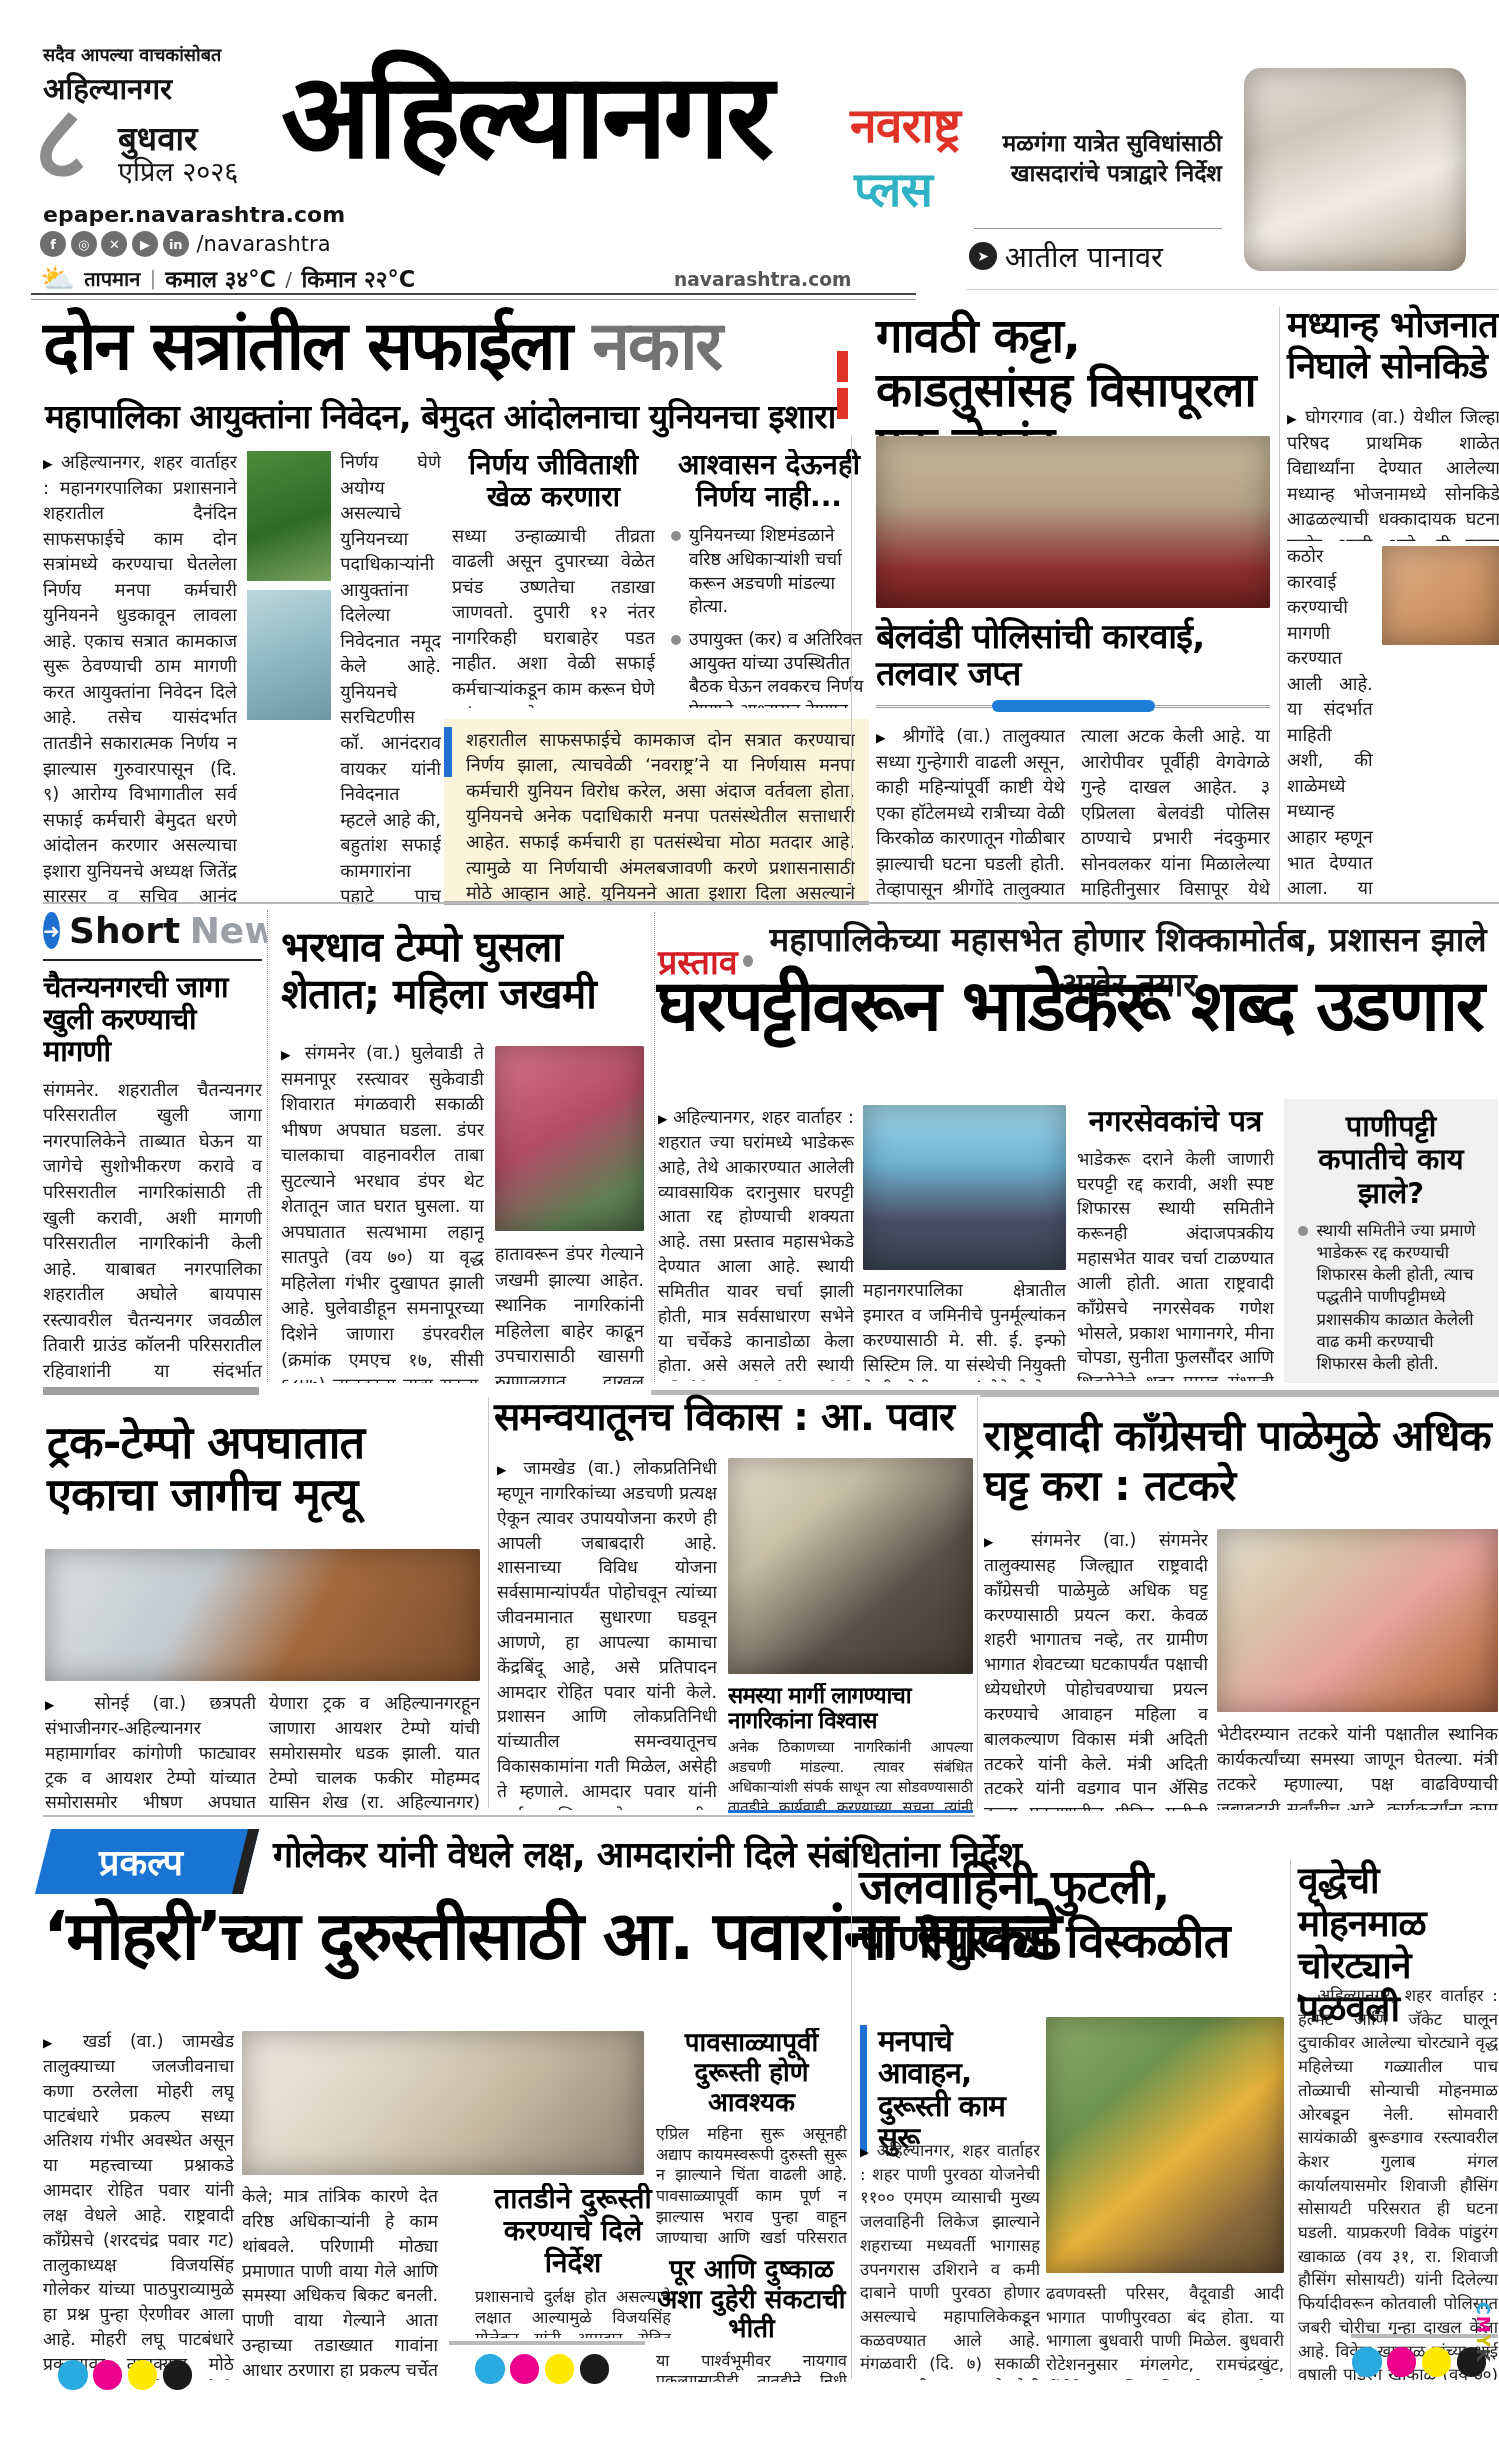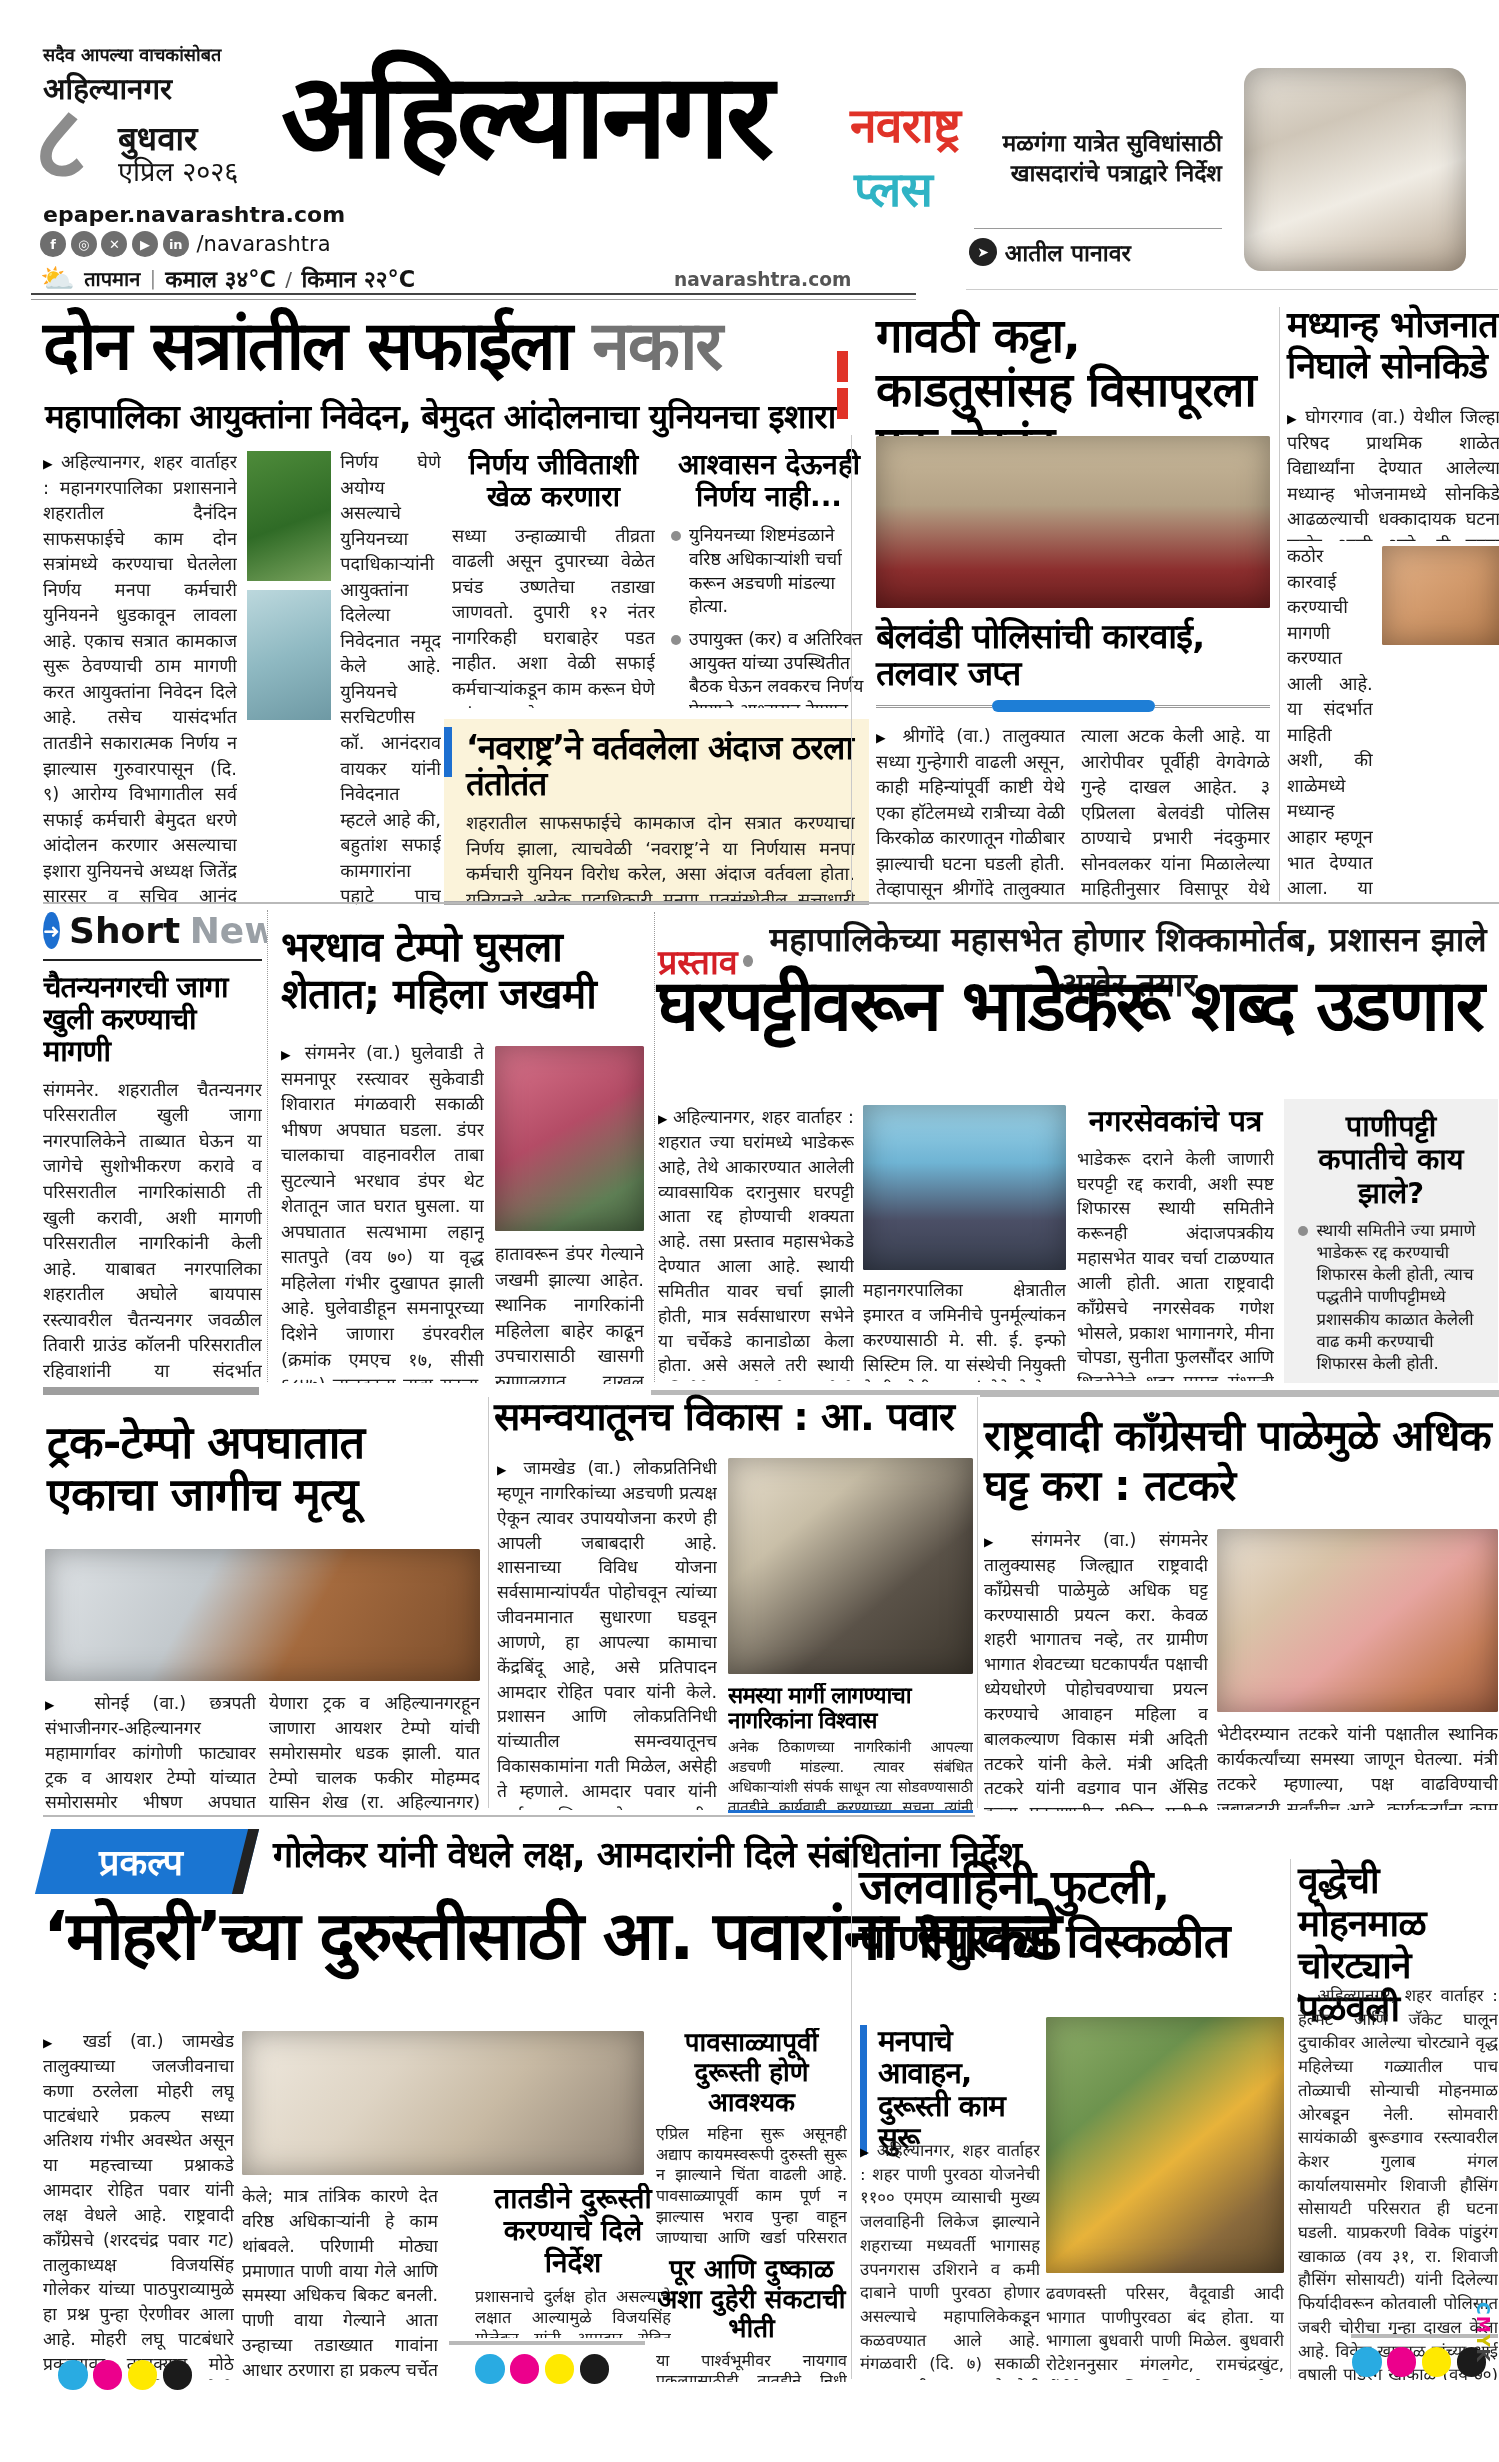--- a/index.html
+++ b/index.html
@@ -57,21 +57,21 @@
   </div>
 
   <div class="abs hl" style="left:281px;top:57px;width:563px;font-size:118px;font-weight:900;letter-spacing:-3.9px;line-height:1;">अहिल्यानगर</div>
   <div class="abs hl" style="left:850px;top:99px;font-size:48px;color:#e03328;">नवराष्ट्र</div>
   <div class="abs hl" style="left:854px;top:163px;font-size:48px;color:#2fb3c4;">प्लस</div>
 
   <div class="abs" style="left:966px;top:129px;width:256px;font-size:23px;font-weight:800;text-align:right;line-height:1.3;">मळगंगा यात्रेत सुविधांसाठी खासदारांचे पत्राद्वारे निर्देश</div>
   <div class="abs" style="left:974px;top:228px;width:248px;border-top:1.6px solid #9a9a9a;"></div>
   <div class="abs" style="left:969px;top:236px;display:flex;align-items:center;gap:7.8px;">
     <span class="circle-ic" style="width:28px;height:28px;background:#222;color:#fff;font-size:14px;">➤</span>
-    <span style="font-size:23px;font-weight:700;">आतील पानावर</span>
+    <span style="font-size:29px;font-weight:400;">आतील पानावर</span>
   </div>
   <div class="abs photo" style="left:1244px;top:68px;width:222px;height:203px;border-radius:17px;background:linear-gradient(160deg,#e8e3da 0%,#cfc6b8 30%,#f0ece4 60%,#b9a894 100%);"></div>
 
   <div class="abs" style="left:674px;top:269px;font-size:18.6px;color:#555;font-weight:600;">navarashtra.com</div>
   <div class="abs" style="left:31px;top:293px;width:885px;border-top:2.3px solid #444;border-bottom:1.6px solid #999;height:3.9px;"></div>
   <div class="abs" style="left:966px;top:289px;width:532px;border-top:0.8px solid #ccc;"></div>
 
   <div class="abs hl" style="left:43px;top:309px;width:824px;font-size:68px;font-weight:900;letter-spacing:-2.3px;white-space:nowrap;">
     <span>दोन सत्रांतील सफाईला </span><span style="color:#737373;">नकार</span>
   </div>
@@ -94,21 +94,20 @@
     <div class="boxtitle" style="font-size:28px;">आश्वासन देऊनही निर्णय नाही...</div>
     <ul class="bul" style="margin:11px 0 0;padding:0;font-size:17.5px;line-height:1.35;">
       <li>युनियनच्या शिष्टमंडळाने वरिष्ठ अधिकाऱ्यांशी चर्चा करून अडचणी मांडल्या होत्या.</li>
       <li>उपायुक्त (कर) व अतिरिक्त आयुक्त यांच्या उपस्थितीत बैठक घेऊन लवकरच निर्णय घेण्याचे आश्वासन देण्यात आले होते.</li>
 
     </ul>
   </div>
 
   <div class="abs quotebox" style="left:444px;top:719px;width:425px;height:182px;border-bottom:4.7px solid #a9a9a9;overflow:hidden;">
     <div style="position:absolute;left:0;top:7.8px;width:7.8px;height:50px;background:#1d6fd0;"></div>
-    <div class="hl" style="margin:11px 14px 0 22px;font-size:33px;">‘नवराष्ट्र’ने वर्तवलेला अंदाज ठरला तंतोतंत</div>
     <div class="bt" style="margin:7.8px 14px 0 22px;font-size:18px;">शहरातील साफसफाईचे कामकाज दोन सत्रात करण्याचा निर्णय झाला, त्याचवेळी ‘नवराष्ट्र’ने या निर्णयास मनपा कर्मचारी युनियन विरोध करेल, असा अंदाज वर्तवला होता. युनियनचे अनेक पदाधिकारी मनपा पतसंस्थेतील सत्ताधारी आहेत. सफाई कर्मचारी हा पतसंस्थेचा मोठा मतदार आहे. त्यामुळे या निर्णयाची अंमलबजावणी करणे प्रशासनासाठी मोठे आव्हान आहे. युनियनने आता इशारा दिला असल्याने प्रशासन काय निर्णय घेते, हे पाहणे महत्त्वाचे ठरेल.</div>
   </div>
 
   <div class="abs" style="left:837px;top:351px;width:11px;height:31px;background:#e03328;"></div>
   <div class="abs" style="left:837px;top:388px;width:11px;height:31px;background:#e03328;"></div>
 
   <div class="abs hl" style="left:876px;top:309px;width:394px;font-size:47px;line-height:1.15;">गावठी कट्टा, काडतुसांसह विसापूरला एक जेरबंद</div>
   <div class="abs photo" style="left:876px;top:436px;width:394px;height:172px;background:linear-gradient(180deg,#c9b99b 0%,#b3a185 40%,#8c2e2e 78%,#6e1f1f 100%);"></div>
   <div class="abs hl" style="left:876px;top:618px;width:394px;font-size:34px;">बेलवंडी पोलिसांची कारवाई, तलवार जप्त</div>
   <div class="abs" style="left:876px;top:700px;width:394px;display:flex;align-items:center;gap:0;">

